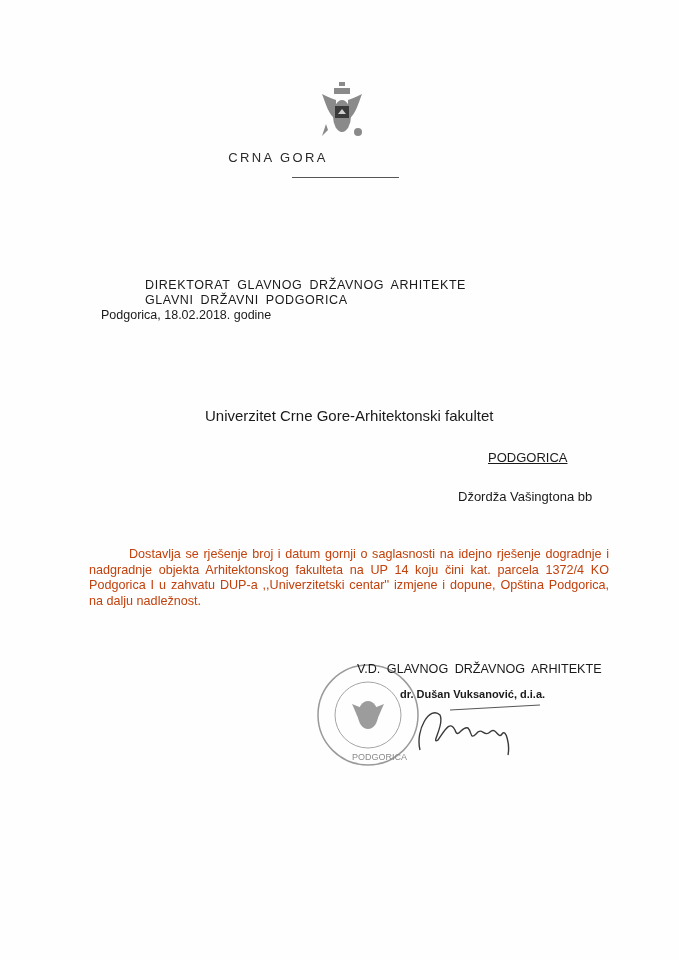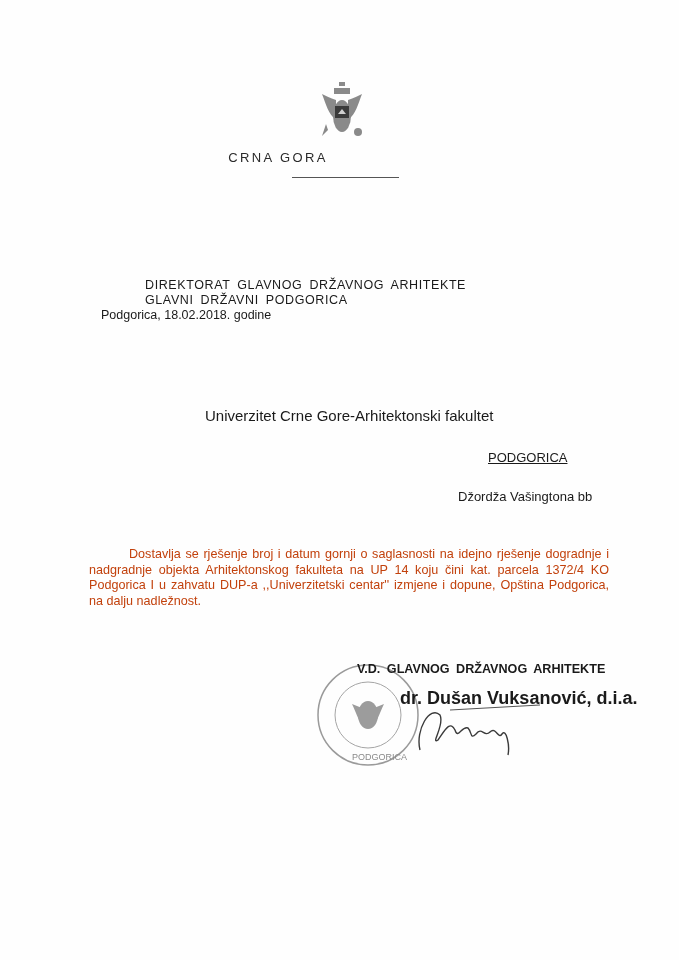--- a/index.html
+++ b/index.html
@@ -92,28 +92,28 @@
       font-size: 12.6px;
       line-height: 15.5px;
       text-align: justify;
       color: #c2410c;
     }
     .body-text p { margin: 0; text-indent: 40px; }
     .sig-title {
       position: absolute;
       left: 357px; top: 662px;
       font-size: 12.6px;
-      font-weight: bold;
+      font-weight: normal;
       word-spacing: 3px;
       color: #1a1a1a;
     }
     .sig-name {
       position: absolute;
       left: 400px; top: 688px;
-      font-size: 18px;
+      font-size: 11px;
       font-weight: bold;
       color: #1a1a1a;
     }
     .stamp {
       position: absolute;
       left: 310px; top: 660px;
       width: 120px; height: 110px;
     }
     .signature {
       position: absolute;

